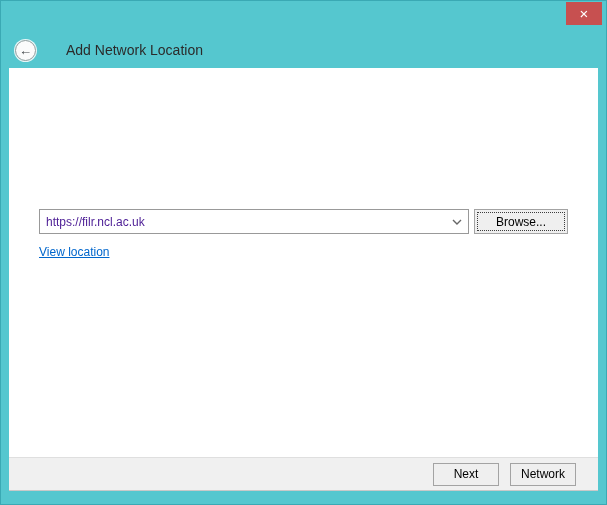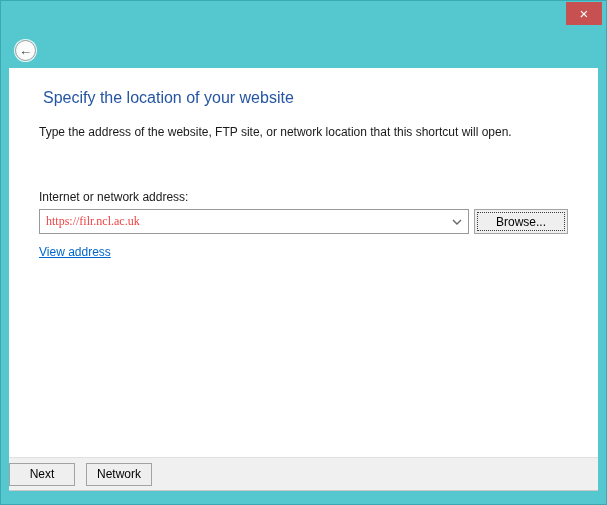--- a/index.html
+++ b/index.html
@@ -66,22 +66,22 @@
     height: 25px;
   }
   .combobox {
     flex: 1 1 auto;
     border: 1px solid #999999;
     background: #ffffff;
     display: flex; align-items: center;
   }
   .combobox input {
     flex: 1 1 auto; border: none; outline: none;
-    font-family: Liberation Serif, serif;
-    font-size: 12px; color: #ef4444;
+    font-family: Liberation Sans, sans-serif;
+    font-size: 12px; color: #4c1d95;
     padding: 0 0 0 6px; height: 100%;
     background: transparent;
   }
   .combo-arrow {
     flex: 0 0 auto; width: 22px;
     display: flex; align-items: center; justify-content: center;
     color: #666666; cursor: pointer;
   }
   .btn {
     font-family: Liberation Sans, sans-serif;
@@ -101,61 +101,59 @@
   }
 
   
   .footer {
     margin: 0 8px;
     flex: 0 0 auto;
     height: 34px;
     background: #f0f0f0;
     border-top: 1px solid #dfdfdf;
     border-bottom: 1px solid #c9c9c9;
-    display: flex; align-items: center; 
+    display: flex; align-items: center; justify-content: flex-end;
     gap: 11px;
-    padding-right: 10px;
+    padding-right: 22px;
   }
   .footer .btn { width: 66px; height: 23px; }
 
   .chrome-bottom { height: 13px; flex: 0 0 auto; }
 </style>
 </head>
 <body>
 
 <div class="window">
 
   <div class="chrome-top">
     <div class="close-btn">
       <span>×</span>
     </div>
     <div class="back-btn">
       <span>←</span>
     </div>
+    <div class="wizard-title">Add Network Location</div>
   </div>
 
   <div class="content">
-    <div class="heading">Specify the location of your website</div>
-    <div class="description">Type the address of the website, FTP site, or network location that this shortcut will open.</div>
 
-    <div class="addr-label">Internet or network address:</div>
 
     <div class="combo-row">
       <div class="combobox">
         <input type="text" value="https://filr.ncl.ac.uk" style="">
         <span class="combo-arrow">
           <svg width="10" height="6" viewBox="0 0 10 6" aria-hidden="true">
             <polyline points="1,1 5,5 9,1" fill="none" stroke="#666666" stroke-width="1.4"></polyline>
           </svg>
         </span>
       </div>
       <button class="btn browse-btn">Browse...</button>
     </div>
 
-    <span class="examples-link">View address</span>
+    <span class="examples-link">View location</span>
   </div>
 
   <div class="footer">
     <button class="btn">Next</button>
     <button class="btn">Network</button>
   </div>
 
   <div class="chrome-bottom"></div>
 
 </div>

